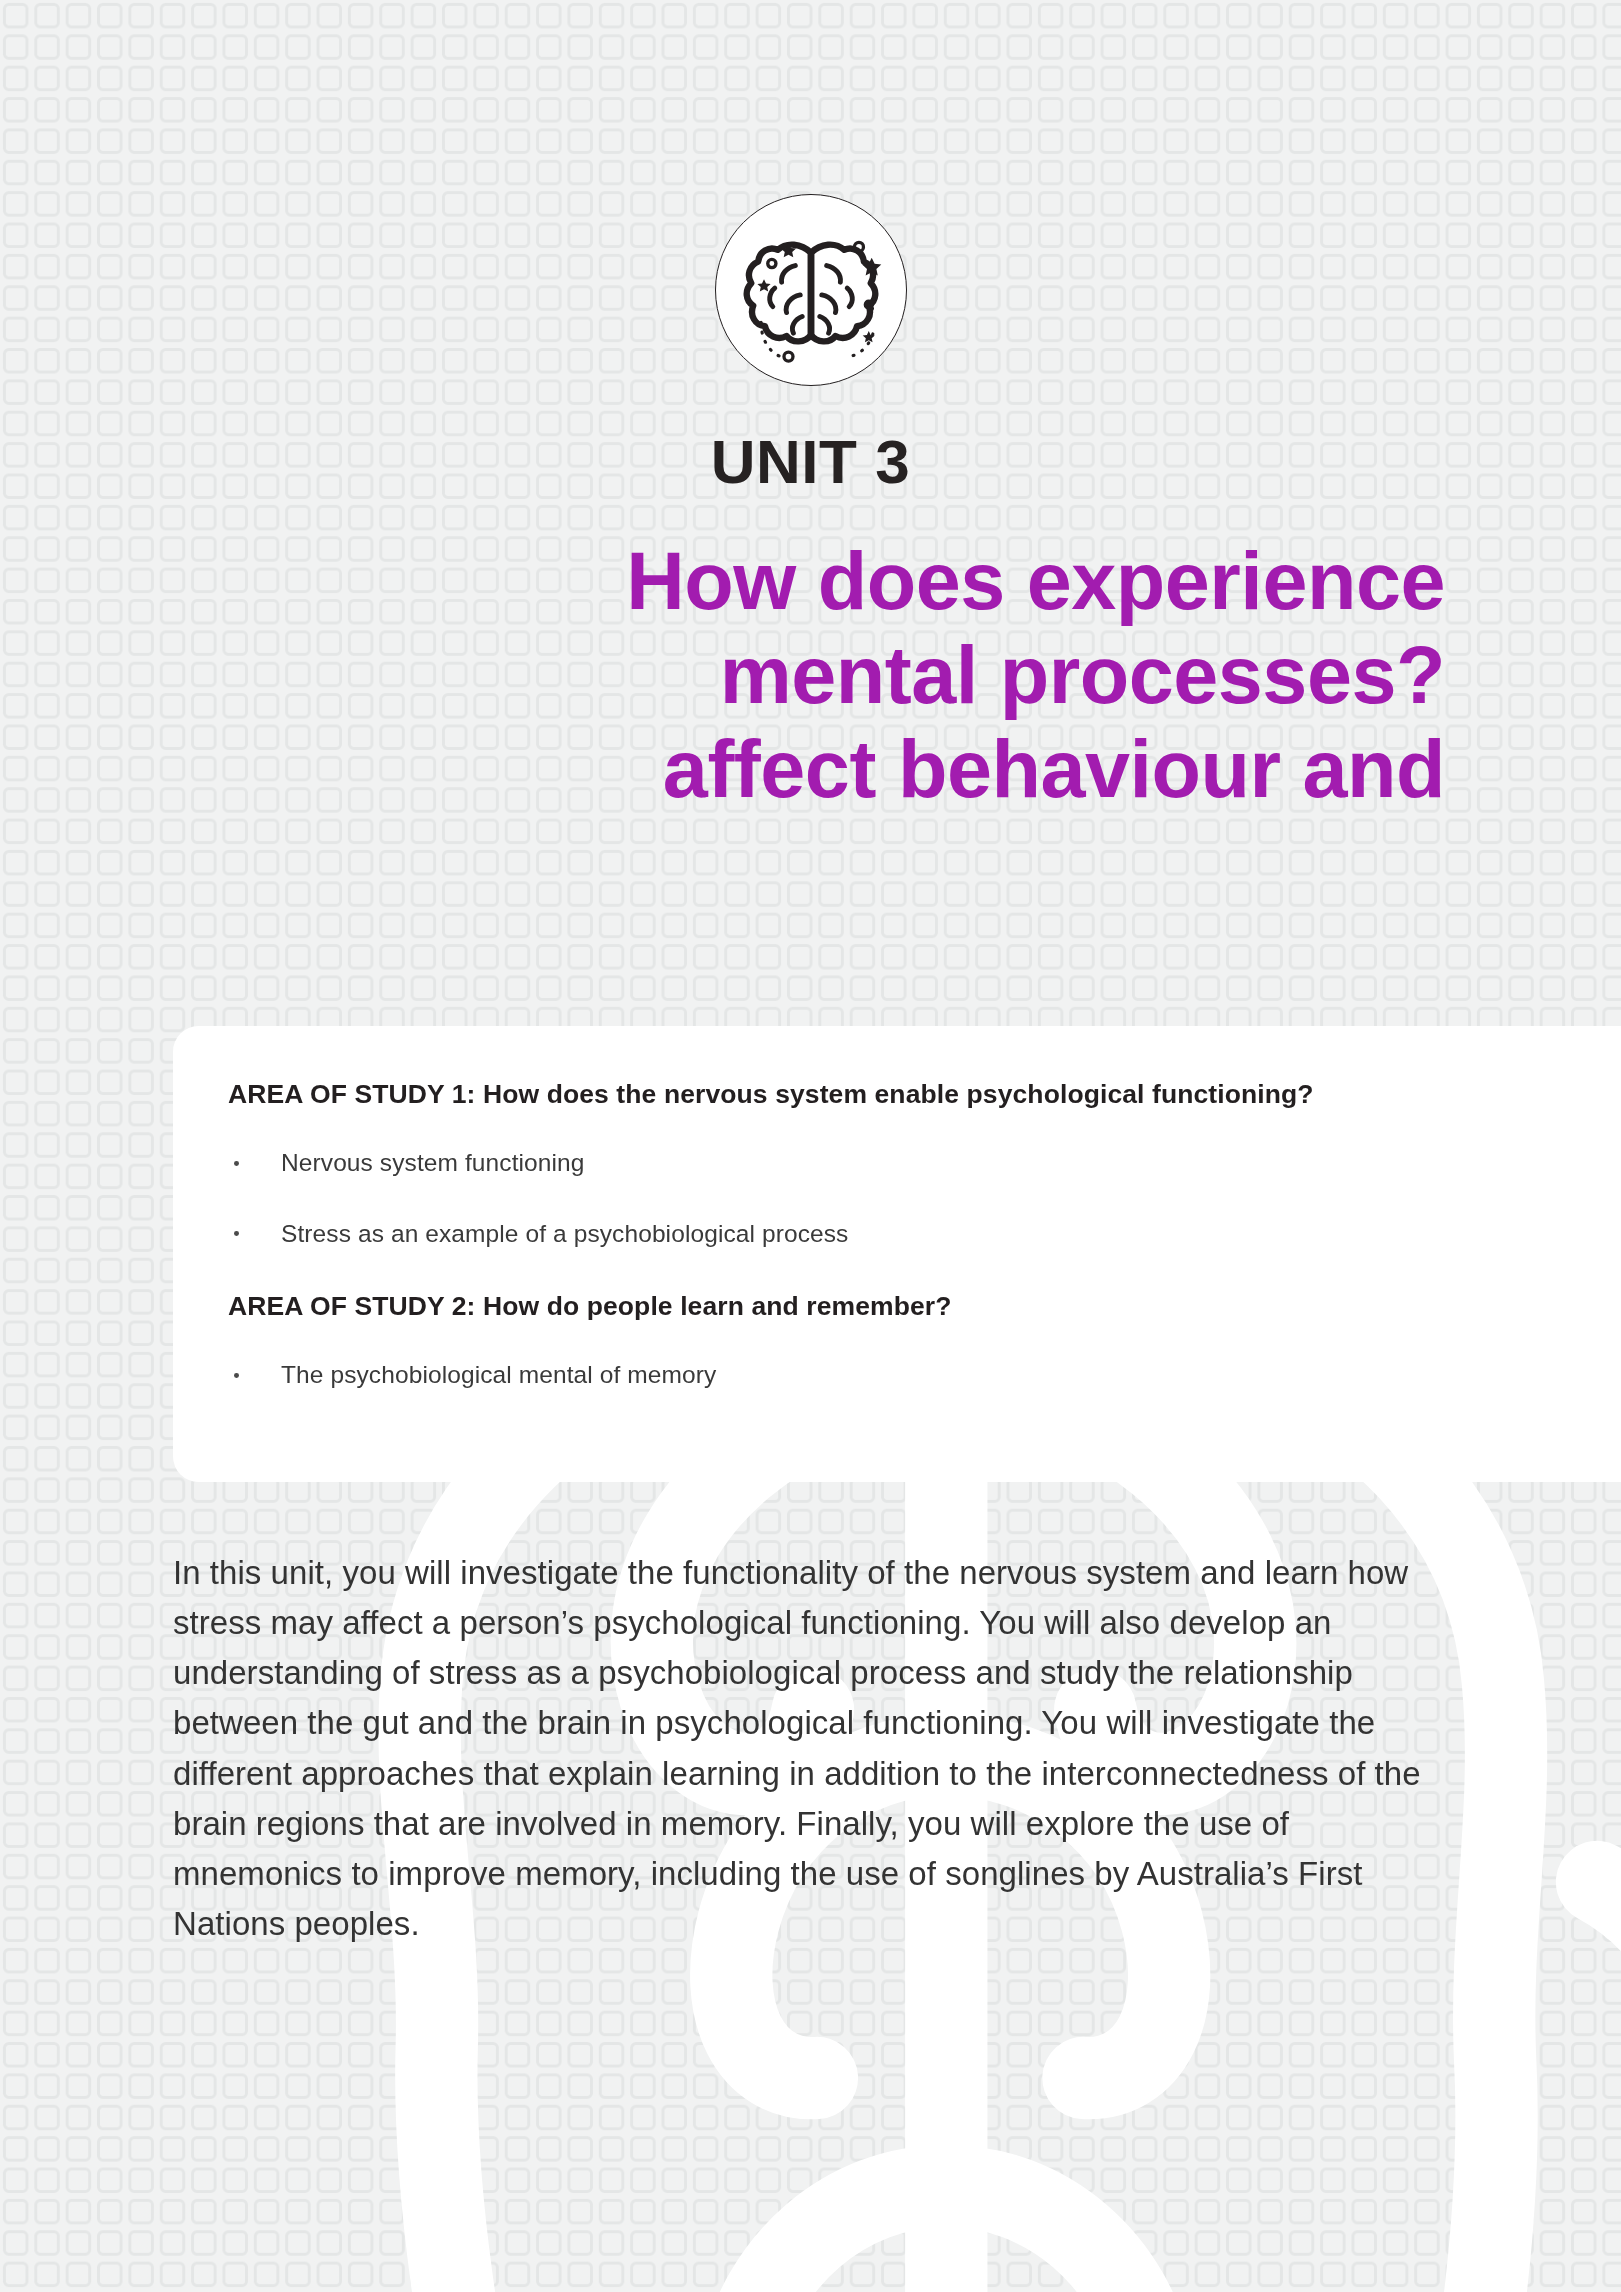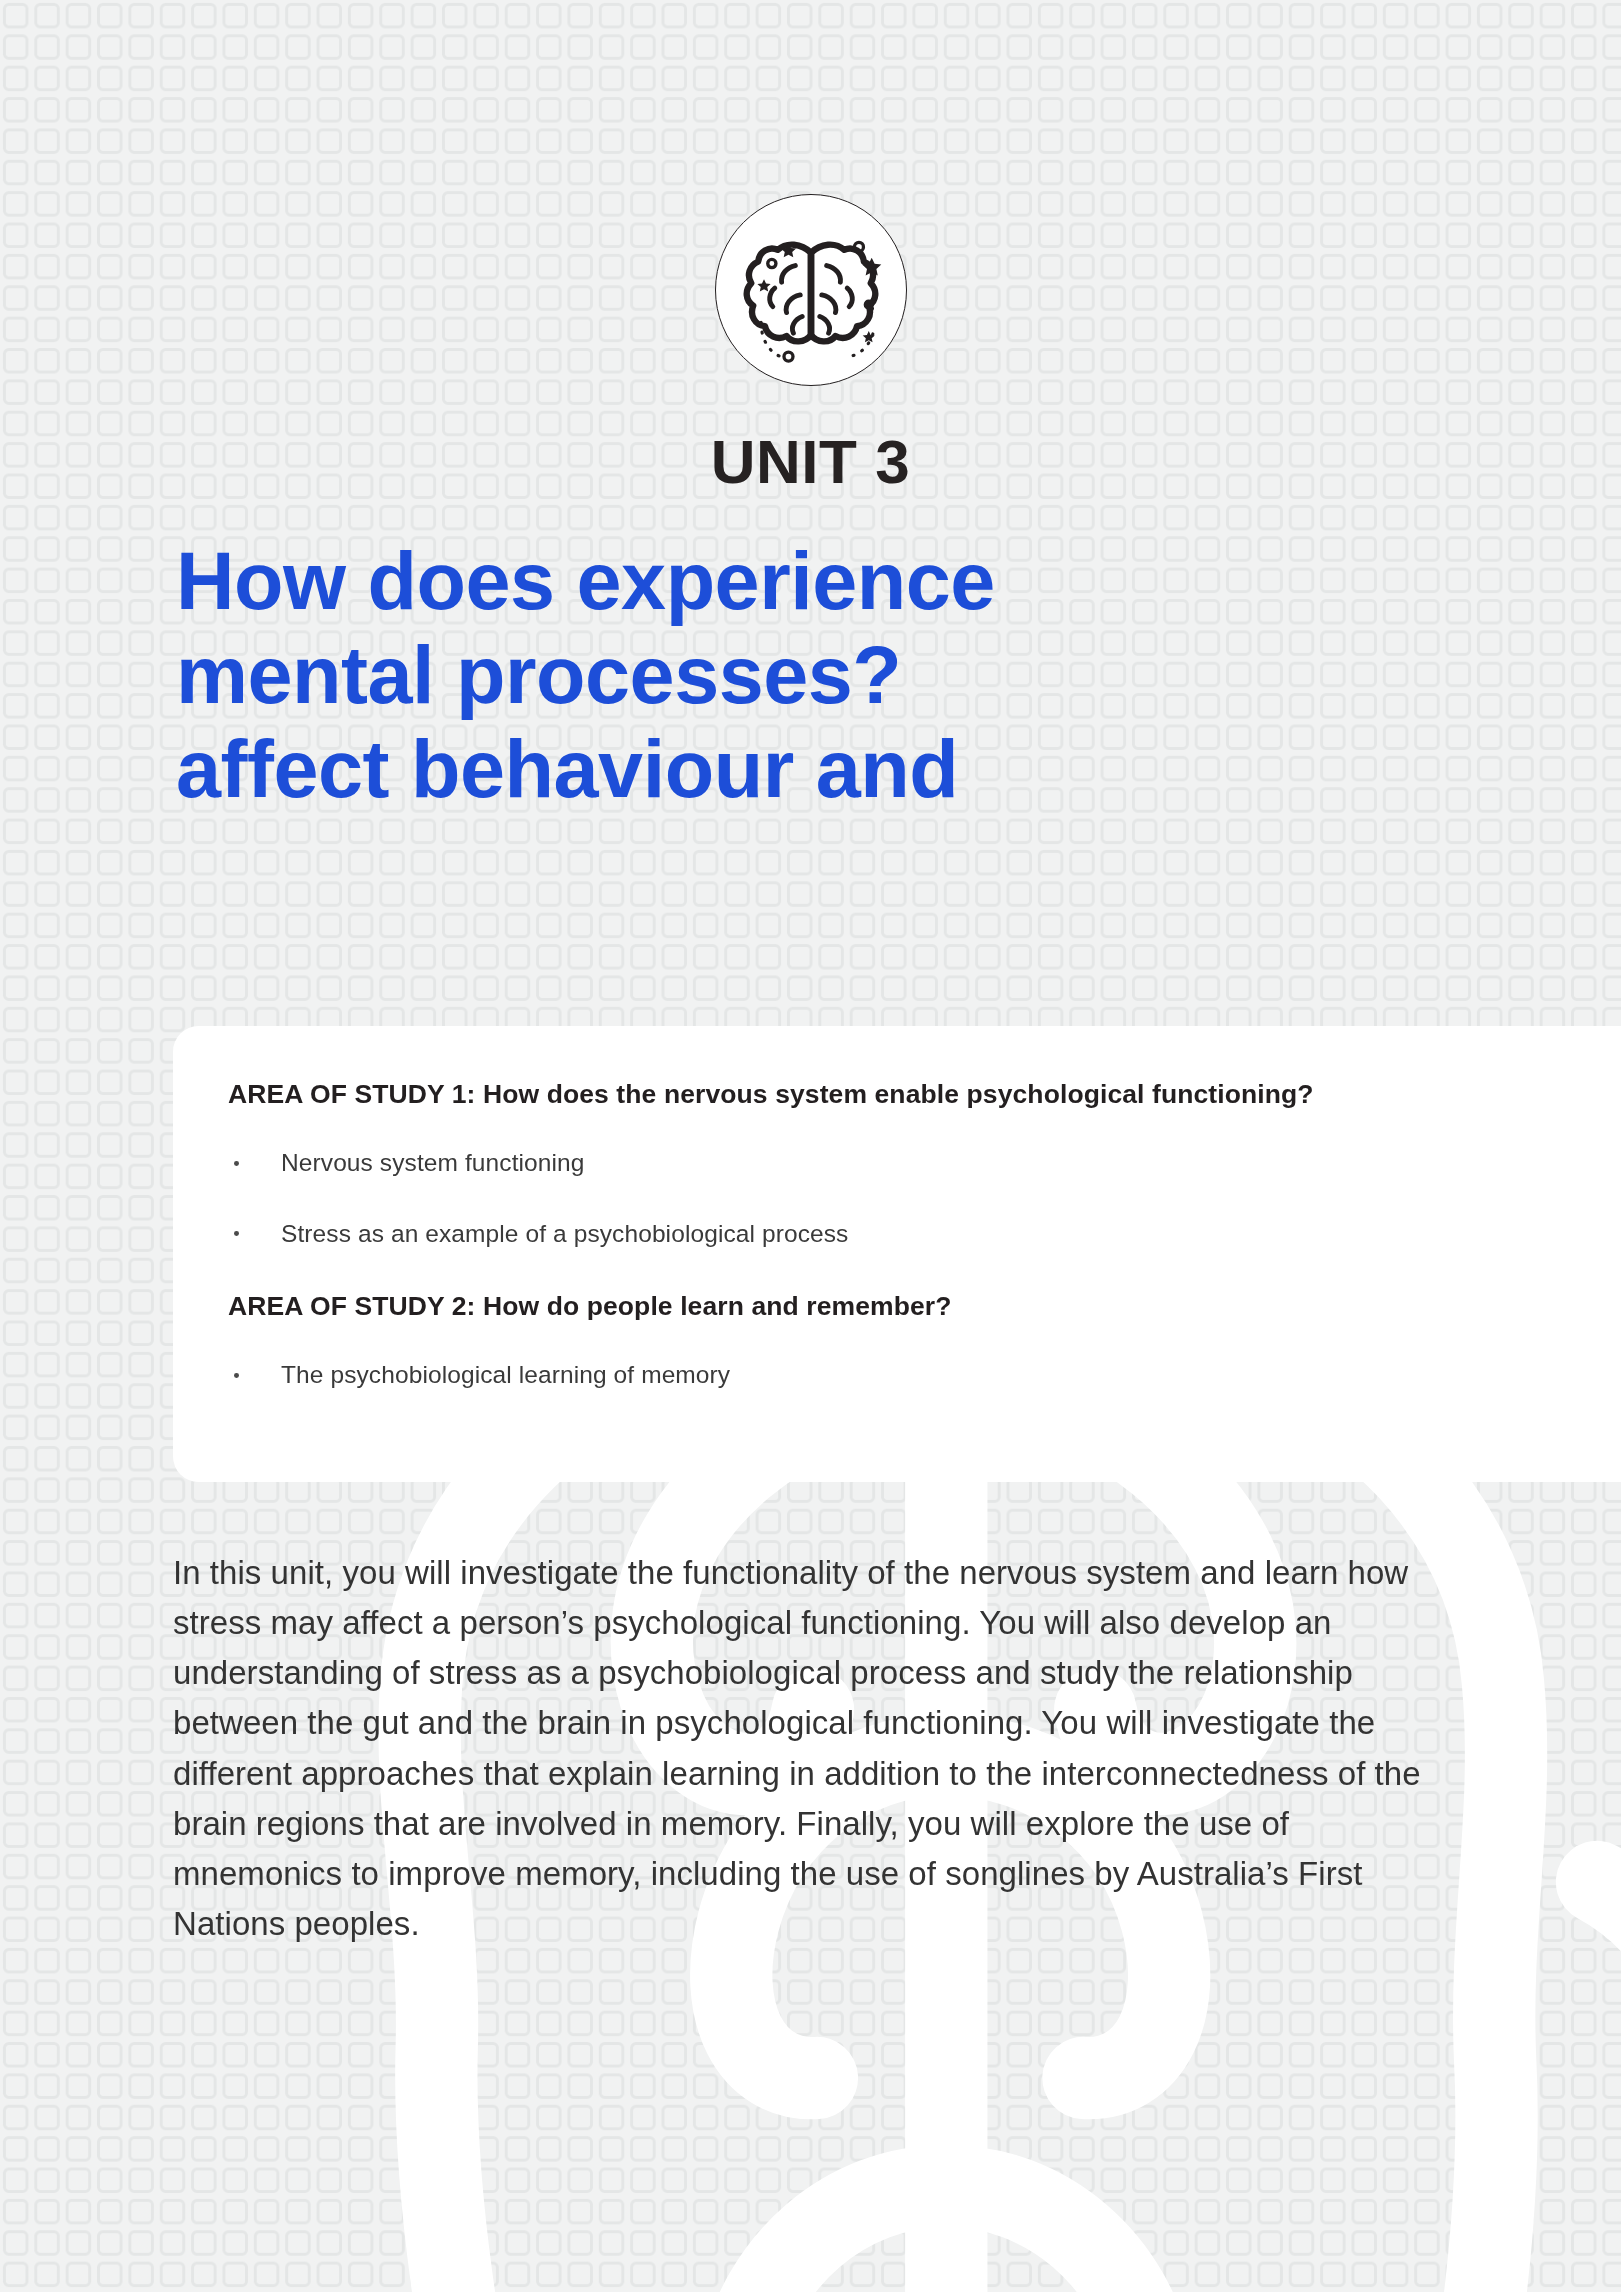--- a/index.html
+++ b/index.html
@@ -73,24 +73,24 @@
     font-weight: 700;
     letter-spacing: 0.5px;
     color: #262222;
     line-height: 1;
   }
   .unit-title {
     position: absolute;
     top: 535px;
     left: 176px;
     right: 176px;
-    text-align: left;
+    text-align: right;
     font-size: 81px;
     font-weight: 700;
-    color: #1d4ed8;
+    color: #a21caf;
     line-height: 1.16;
     letter-spacing: -0.5px;
   }
 
   
   .card {
     position: absolute;
     left: 173px;
     top: 1026px;
     width: 1576px;
@@ -249,21 +249,21 @@
       <li>
         <span class="dot"></span>
         <span>Stress as an example of a psychobiological process</span>
       </li>
     </ul>
 
     <div class="aos-heading aos-heading-2">AREA OF STUDY 2: How do people learn and remember?</div>
     <ul class="aos-list">
       <li>
         <span class="dot"></span>
-        <span>The psychobiological learning of memory</span>
+        <span>The psychobiological mental of memory</span>
       </li>
     </ul>
   </div>
 
   <p class="body-copy">In this unit, you will investigate the functionality of the nervous system and learn how stress may affect a person’s psychological functioning. You will also develop an understanding of stress as a psychobiological process and study the relationship between the gut and the brain in psychological functioning. You will investigate the different approaches that explain learning in addition to the interconnectedness of the brain regions that are involved in memory. Finally, you will explore the use of mnemonics to improve memory, including the use of songlines by Australia’s First Nations peoples.</p>
 
 </div>
 
 
 </body></html>

